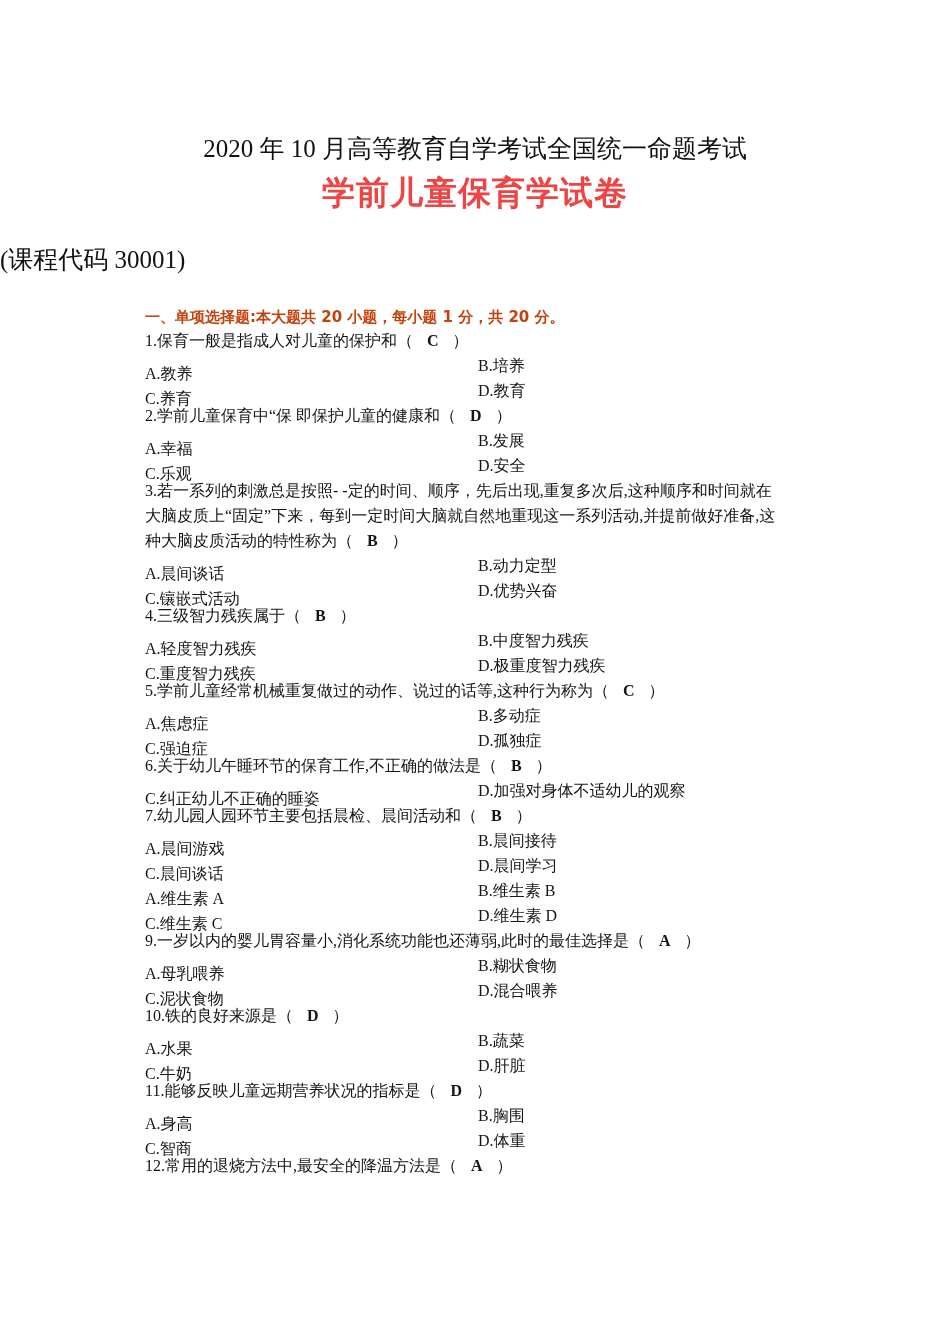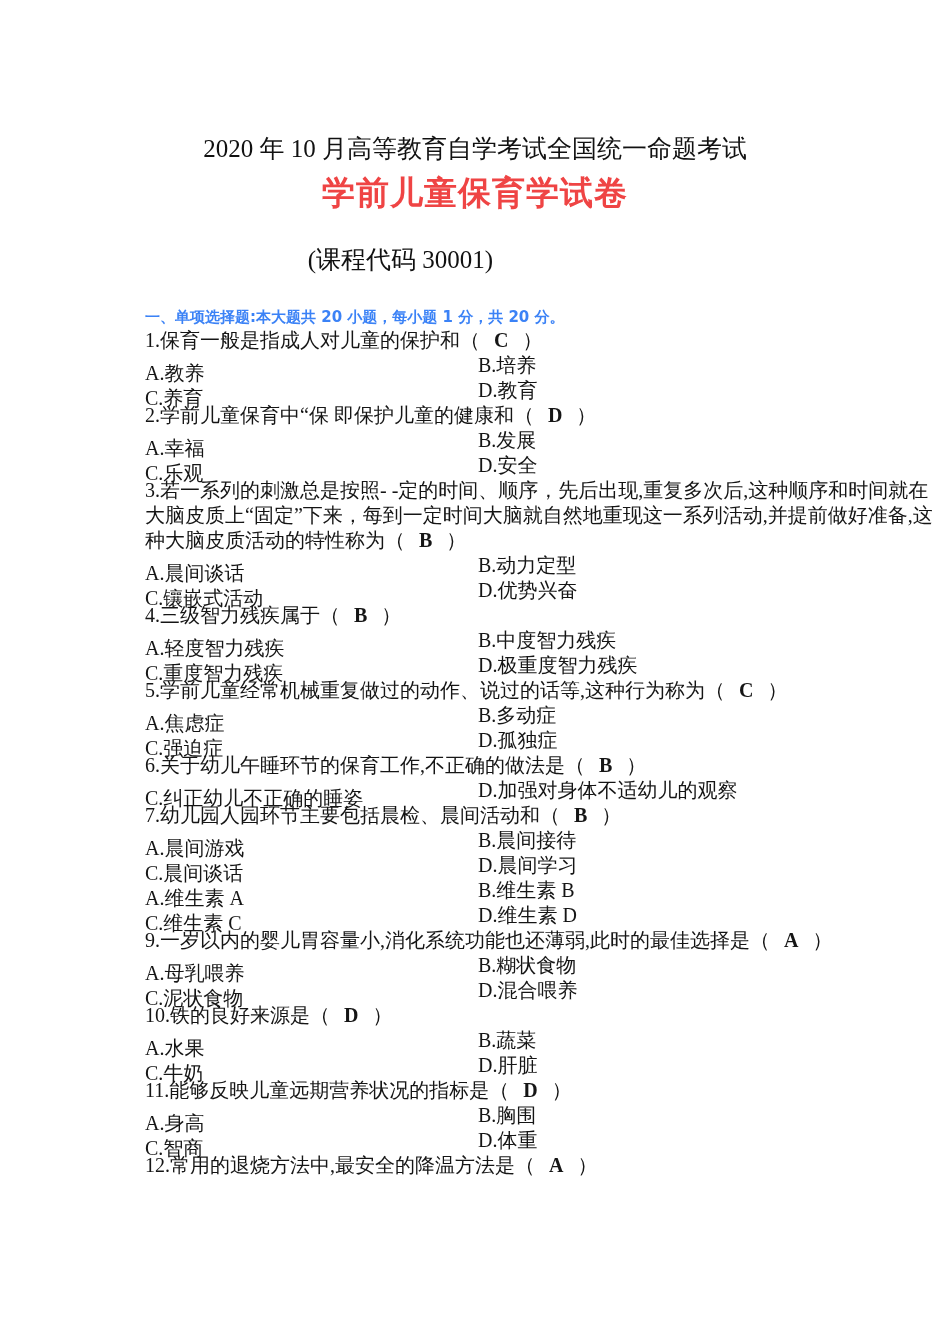--- a/index.html
+++ b/index.html
@@ -8,30 +8,30 @@
   .title1 {
     position: absolute; left: 0; width: 950px; top: 133px; text-align: center;
     font-family: "Liberation Serif", "DejaVu Serif", serif; font-size: 25px; line-height: 32px; color: #111;
   }
   .title2 {
     position: absolute; left: 0; width: 950px; top: 171px; text-align: center;
     font-family: "DejaVu Sans", sans-serif; font-size: 33px; line-height: 44px; font-weight: bold; color: #ef4444;
     letter-spacing: 1px;
   }
   .title3 {
-    position: absolute; left: 0; width: 801px; top: 243px; text-align: center;
+    position: absolute; left: 0; width: 801px; top: 243px; text-align: left;
     font-family: "Liberation Serif", "DejaVu Serif", serif; font-size: 25px; line-height: 34px; color: #111;
   }
   .section {
     position: absolute; left: 145px; top: 306px;
-    font-family: "DejaVu Sans", sans-serif; font-weight: bold; font-size: 15px; line-height: 22px; color: #3b82f6;
+    font-family: "DejaVu Sans", sans-serif; font-weight: bold; font-size: 15px; line-height: 22px; color: #c2410c;
   }
   .content {
     position: absolute; left: 145px; top: 328px; width: 670px;
-    font-family: "Liberation Serif", "DejaVu Serif", serif; font-size: 20px; color: #151515;
+    font-family: "Liberation Serif", "DejaVu Serif", serif; font-size: 16px; color: #151515;
   }
   .line { height: 25px; line-height: 25px; white-space: nowrap; position: relative; }
   .opt-row { height: 25px; line-height: 25px; position: relative; white-space: nowrap; }
   .opt-left { position: absolute; left: 0; top: 8px; }
   .opt-right { position: absolute; left: 333px; top: 0; }
   .ans { font-weight: bold; font-family: "Liberation Serif", serif; padding: 0 14px 0 14px; }
 </style>
 </head>
 <body>
 

